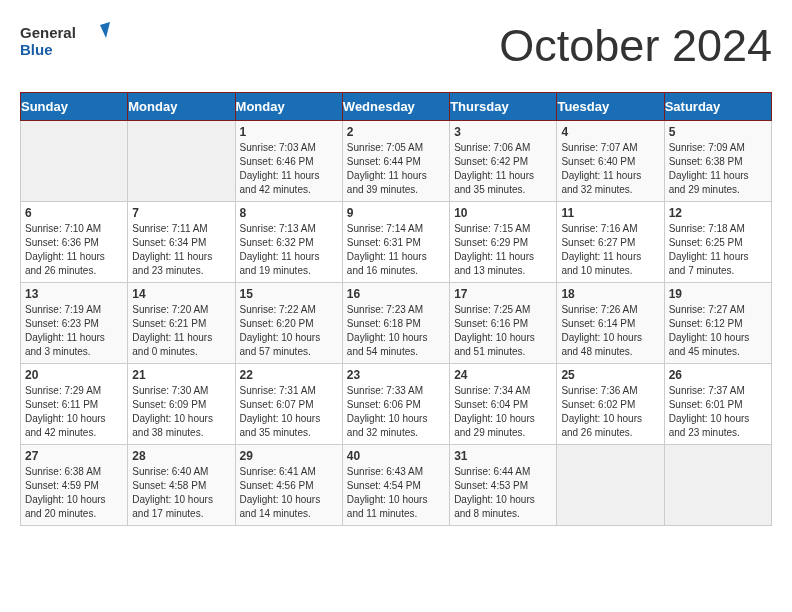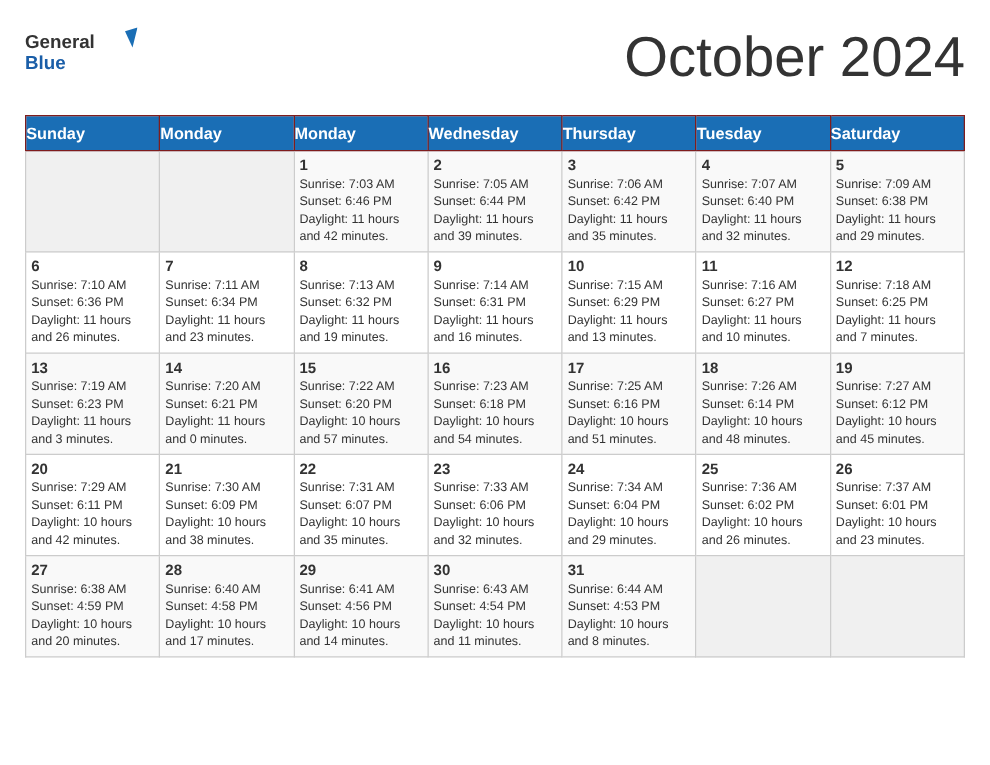--- a/index.html
+++ b/index.html
@@ -227,21 +227,21 @@
         </td>
         <td>
           <span class="day-number">28</span>
           <div class="day-info">Sunrise: 6:40 AM<br>Sunset: 4:58 PM<br>Daylight: 10 hours and 17 minutes.</div>
         </td>
         <td>
           <span class="day-number">29</span>
           <div class="day-info">Sunrise: 6:41 AM<br>Sunset: 4:56 PM<br>Daylight: 10 hours and 14 minutes.</div>
         </td>
         <td>
-          <span class="day-number">30</span>
+          <span class="day-number">40</span>
           <div class="day-info">Sunrise: 6:43 AM<br>Sunset: 4:54 PM<br>Daylight: 10 hours and 11 minutes.</div>
         </td>
         <td>
           <span class="day-number">31</span>
           <div class="day-info">Sunrise: 6:44 AM<br>Sunset: 4:53 PM<br>Daylight: 10 hours and 8 minutes.</div>
         </td>
         <td class="empty-cell"></td>
         <td class="empty-cell"></td>
       </tr>
     </tbody>

